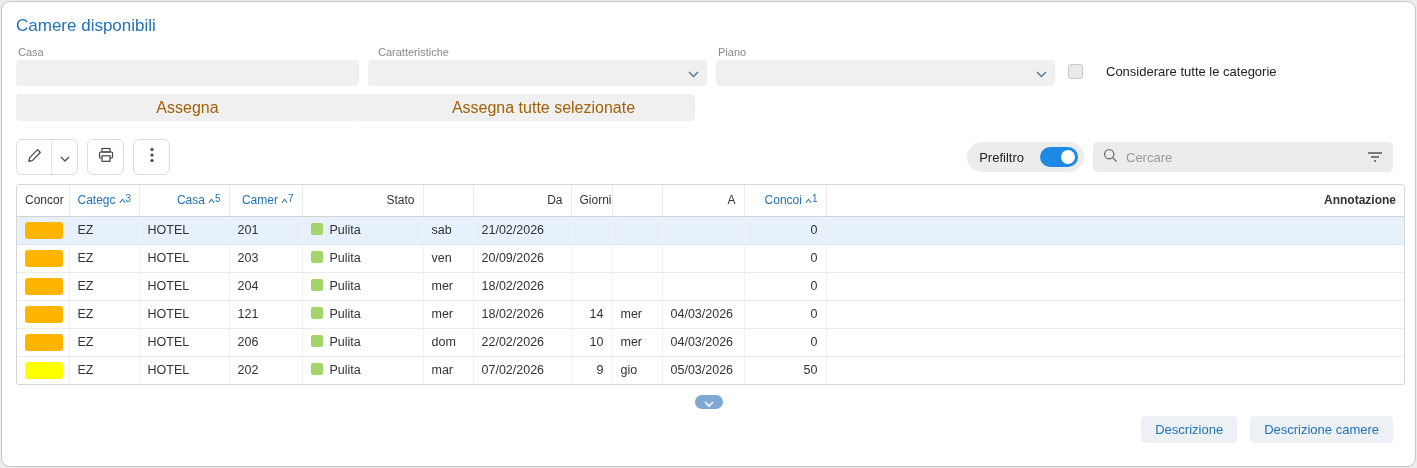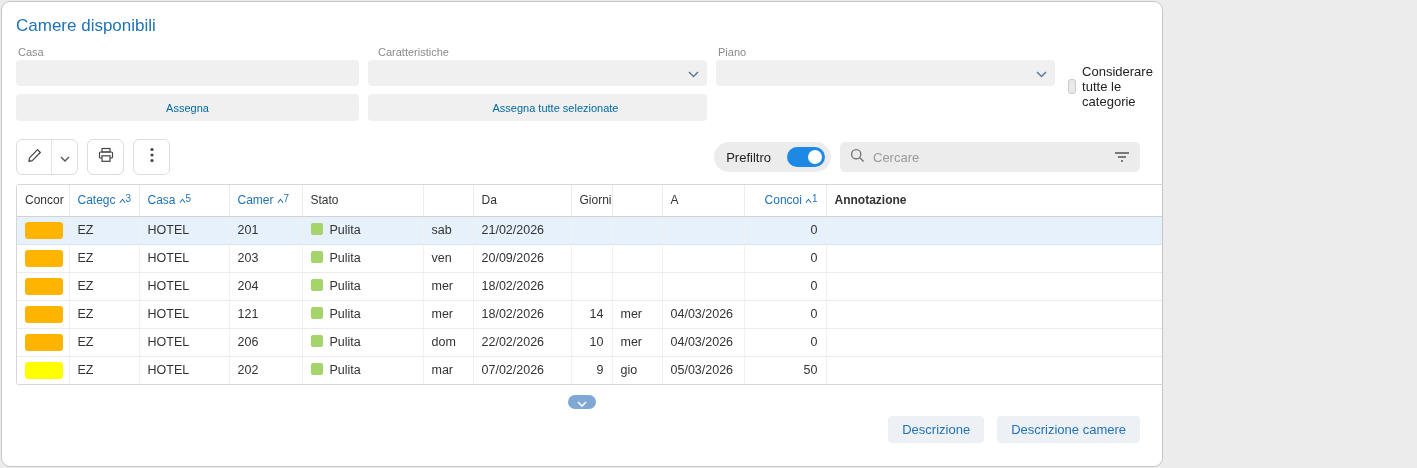--- a/index.html
+++ b/index.html
@@ -5,21 +5,21 @@
   * { box-sizing: border-box; margin: 0; padding: 0; }
   html, body { width: 1417px; height: 468px; }
   body {
     background: #ececec;
     font-family: "Liberation Sans", sans-serif;
     color: #333;
   }
   .card {
     position: relative;
     margin: 1px;
-    width: 1162px;
+    width: 1415px;
     height: 466px;
     background: #ffffff;
     border: 1px solid #c6c6c6;
     border-radius: 9px;
     overflow: hidden;
   }
   .page-title {
     position: absolute; left: 14px; top: 14px;
     font-size: 17px; font-weight: 400; color: #1f72b8;
   }
@@ -40,35 +40,35 @@
   .select-box {
     position: absolute; top: 58px; height: 26px;
     background: #f0f0f1; border-radius: 4px;
     display: flex; align-items: center; justify-content: flex-end;
     padding-right: 8px; cursor: pointer;
   }
   .sel-car   { left: 366px; width: 339px; }
   .sel-piano { left: 714px; width: 339px; }
   .checkbox-wrap {
     position: absolute; left: 1066px; top: 62px;
-    display: flex; align-items: center; gap: 6px; cursor: pointer;
+    display: flex; align-items: center; gap: 23px; cursor: pointer;
   }
   .checkbox-box {
     width: 15px; height: 15px; background: #e9e9e9;
     border: 1px solid #c9c9c9; border-radius: 3px;
   }
   .checkbox-label { font-size: 13px; color: #222; }
   .action-btn {
     position: absolute; top: 92px; height: 27px;
     background: #f0f0f1; border: none; border-radius: 4px;
-    color: #0369a1; font-size: 11px; font-family: "Liberation Sans", sans-serif;
+    color: #a16207; font-size: 16px; font-family: "Liberation Sans", sans-serif;
     cursor: pointer;
   }
   .btn-assegna { left: 14px; width: 343px; }
-  .btn-assegna-tutte { left: 366px; width: 339px; padding-left: 36px; }
+  .btn-assegna-tutte { left: 354px; width: 339px; padding-left: 36px; }
 
   .toolbar-left {
     position: absolute; left: 14px; top: 137px;
     display: flex; gap: 9px; align-items: center;
   }
   .tool-btn {
     height: 36px; background: #fff; border: 1px solid #dcdcdc;
     border-radius: 6px; display: flex; align-items: center; justify-content: center;
     cursor: pointer;
   }
@@ -104,21 +104,21 @@
   .search-input::placeholder { color: #9a9a9a; }
   .filter-btn { display: flex; align-items: center; cursor: pointer; }
 
   .grid-wrap {
     position: absolute; left: 14px; top: 182px; width: 1389px;
     border: 1px solid #d6d6d6; border-radius: 3px; overflow: hidden;
     background: #fff;
   }
   table { width: 100%; table-layout: fixed; border-collapse: collapse; }
   th {
-    height: 31px; font-size: 12px; font-weight: 400; text-align: left;
+    height: 31px; font-size: 12px; font-weight: 400; text-align: right;
     padding: 0 8px; color: #333; background: #fff;
     border-bottom: 1px solid #d2d2d2; border-right: 1px solid #ececec;
     white-space: nowrap; overflow: hidden; cursor: pointer;
   }
   th:last-child, td:last-child { border-right: none; font-weight: bold; }
   th.th-blue { color: #1f72b8; }
   th.th-right { text-align: right; }
   .sort-badge { margin-left: 3px; white-space: nowrap; }
   .sort-badge i { font-style: normal; font-size: 10px; color: #1f72b8; vertical-align: 2px; }
   td {

